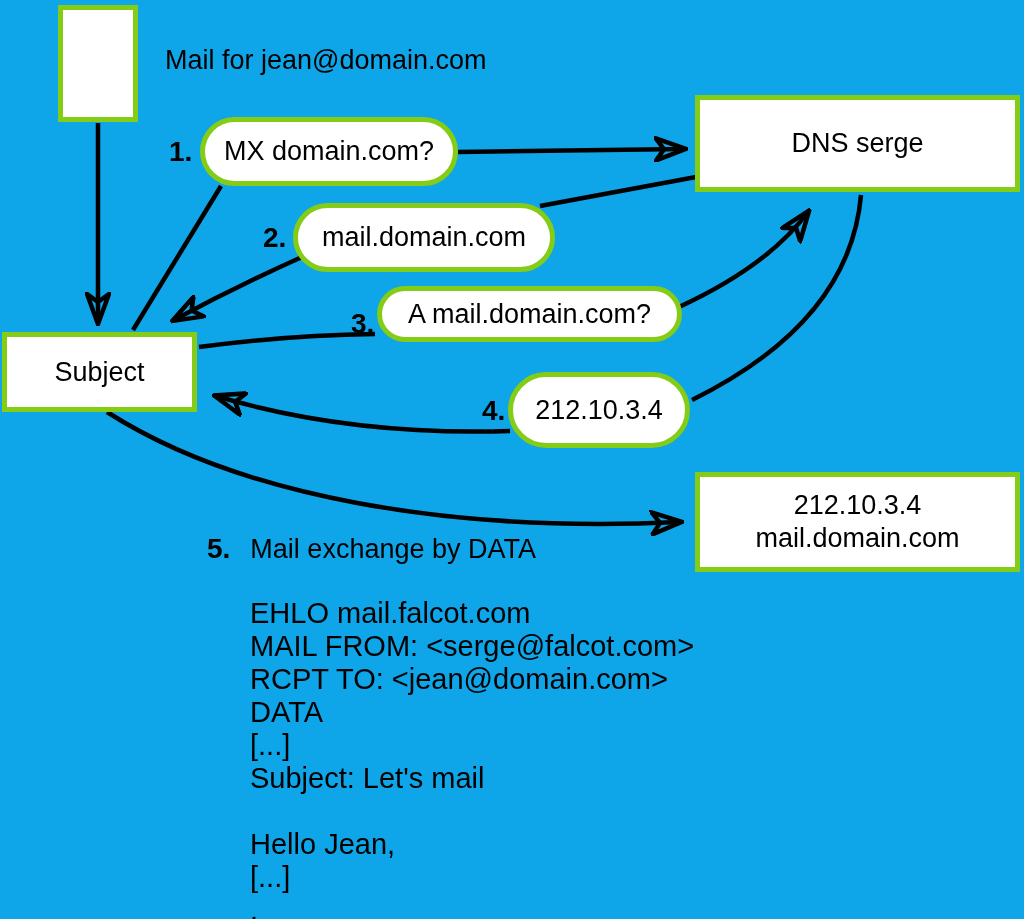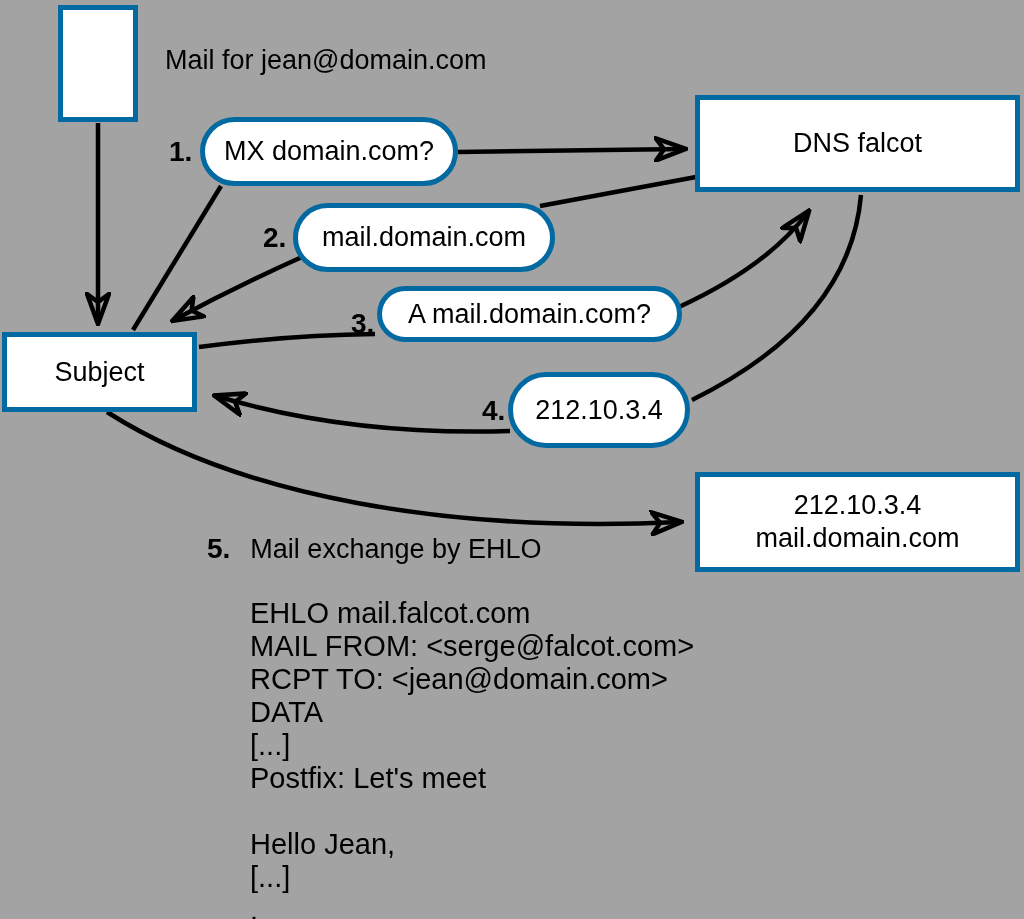--- a/index.html
+++ b/index.html
@@ -1,29 +1,29 @@
 <!DOCTYPE html>
 <html><head>
 <meta charset="utf-8">
 <style>
   html,body{margin:0;padding:0;background:#ffffff;}
   #canvas{
     position:relative;
     width:1024px;height:919px;
-    background:#a3a3a3;
+    background:#0ea5e9;
     font-family:"Liberation Sans", sans-serif;
     color:#000000;
     overflow:hidden;
   }
   #arrow-layer{position:absolute;left:0;top:0;width:1024px;height:919px;}
   #arrow-layer path{fill:none;stroke:#000000;stroke-width:4.5;}
   .node{
     position:absolute;
     box-sizing:border-box;
-    border:5px solid #0369a1;
+    border:5px solid #84cc16;
     background:#ffffff;
     display:flex;align-items:center;justify-content:center;
     font-size:27px;line-height:33px;text-align:center;
   }
   .pill{border-radius:40px;}
   .step-num{
     position:absolute;
     font-weight:bold;font-size:28px;line-height:28px;
   }
   .caption{position:absolute;font-size:27px;line-height:33px;white-space:nowrap;}
@@ -55,21 +55,21 @@
     <path d="M861,195 Q850,322 692,400"></path>
     <path d="M510,431 Q350,436 216,396" marker-end="url(#ah)"></path>
     <path d="M107,412 C240,497 450,533 680,522" marker-end="url(#ah)"></path>
   </svg>
 
   <div class="node" style="left:58px;top:5px;width:80px;height:117px;"></div>
 
   <div class="caption" style="left:165px;top:44px;">Mail for jean@domain.com</div>
 
   <div class="node" style="left:695px;top:95px;width:325px;height:97px;">
-    <span>DNS falcot</span>
+    <span>DNS serge</span>
   </div>
 
   <div class="node" style="left:2px;top:332px;width:195px;height:80px;">
     <span>Subject</span>
   </div>
 
   <div class="node" style="left:695px;top:472px;width:325px;height:100px;">
     <span>
       <span class="dest-line">212.10.3.4</span>
       <span class="dest-line">mail.domain.com</span>
@@ -91,29 +91,29 @@
     <span>A mail.domain.com?</span>
   </div>
 
   <div class="step-num" style="left:482px;top:397px;">4.</div>
   <div class="node pill" style="left:508px;top:372px;width:182px;height:76px;">
     <span>212.10.3.4</span>
   </div>
 
   <div class="step5-row" style="left:207px;top:533px;">
     <span class="step5-num">5.</span>
-    <span class="step5-label">Mail exchange by EHLO</span>
+    <span class="step5-label">Mail exchange by DATA</span>
   </div>
 
   <div id="smtp-block">
     <div class="smtp-line">EHLO mail.falcot.com</div>
     <div class="smtp-line">MAIL FROM: &lt;serge@falcot.com&gt;</div>
     <div class="smtp-line">RCPT TO: &lt;jean@domain.com&gt;</div>
     <div class="smtp-line">DATA</div>
     <div class="smtp-line">[...]</div>
-    <div class="smtp-line">Postfix: Let's meet</div>
+    <div class="smtp-line">Subject: Let's mail</div>
     <div class="smtp-line"></div>
     <div class="smtp-line">Hello Jean,</div>
     <div class="smtp-line">[...]</div>
     <div class="smtp-line">.</div>
   </div>
 
 </div>
 
 </body></html>

